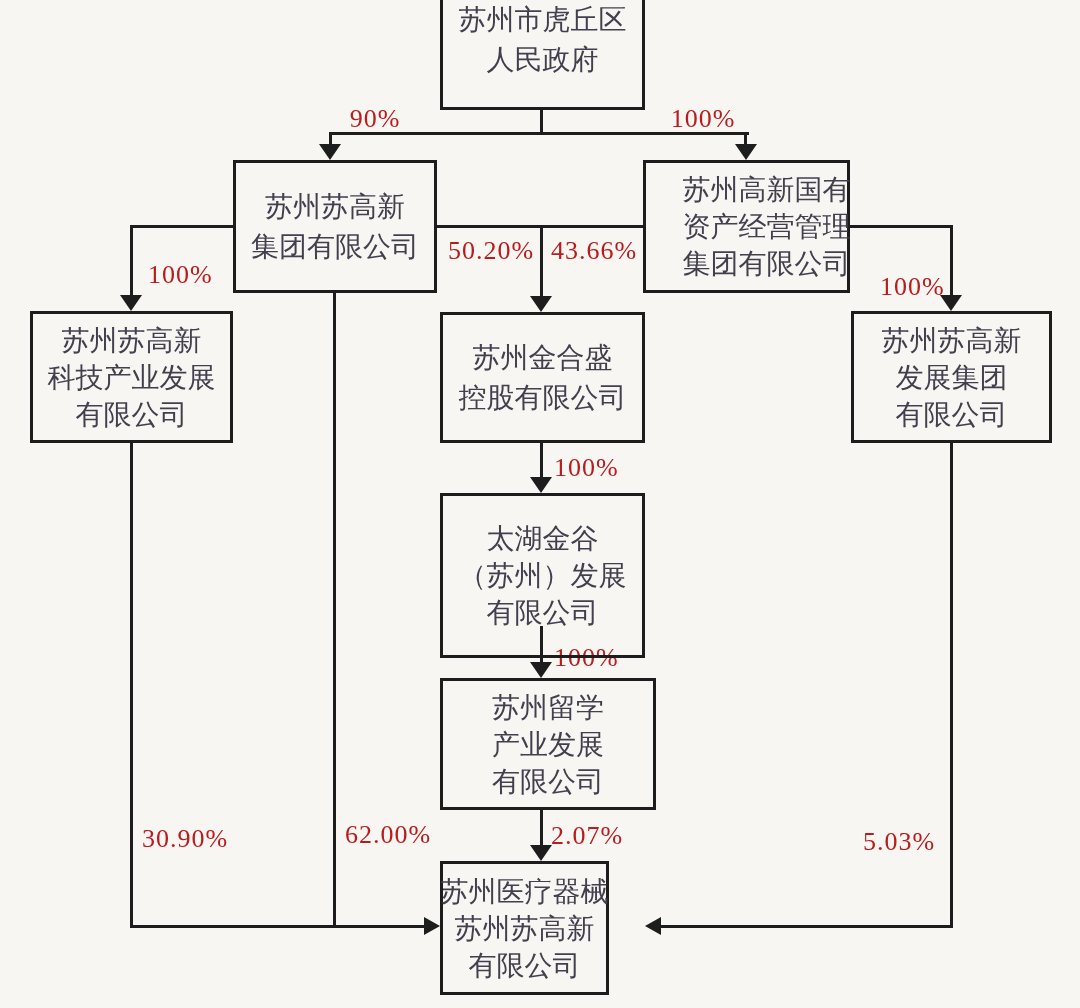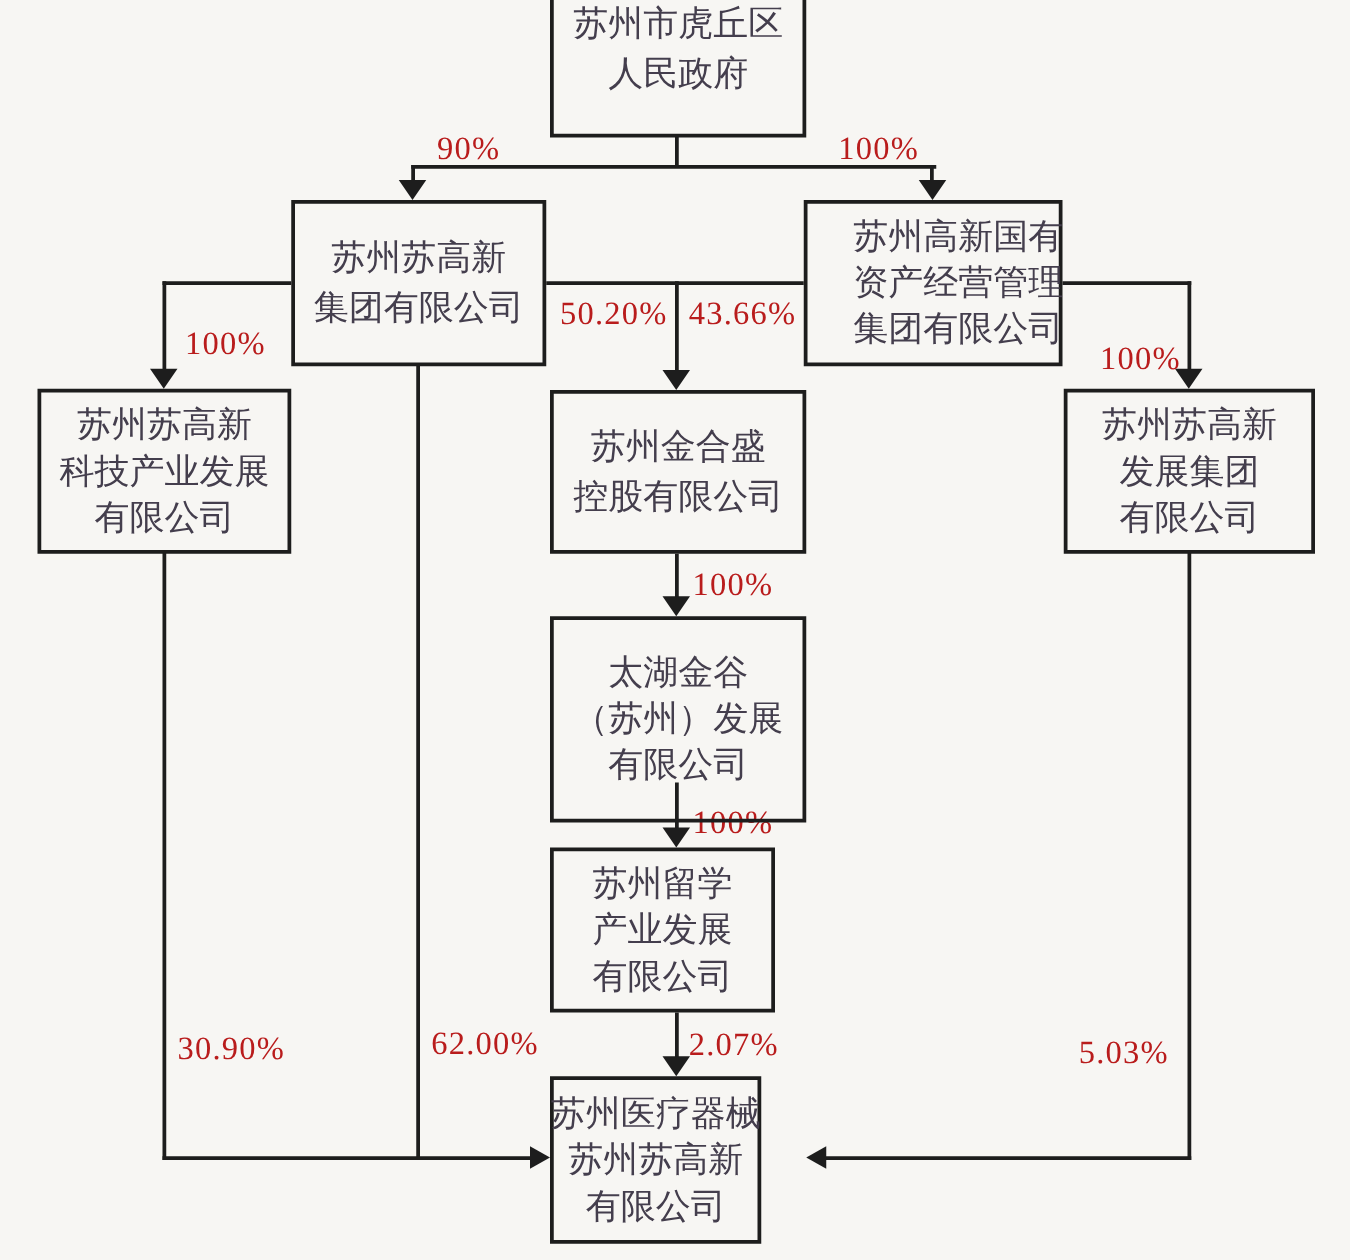--- a/index.html
+++ b/index.html
@@ -150,21 +150,21 @@
     <div class="nline">发展集团</div>
     <div class="nline">有限公司</div>
   </div>
 
   <div class="node lines-3" style="left:440px;top:493px;width:205px;height:165px;">
     <div class="nline">太湖金谷</div>
     <div class="nline">（苏州）发展</div>
     <div class="nline">有限公司</div>
   </div>
 
-  <div class="node lines-3" style="left:440px;top:678px;width:180px;height:132px;">
+  <div class="node lines-3" style="left:440px;top:678px;width:216px;height:132px;">
     <div class="nline">苏州留学</div>
     <div class="nline">产业发展</div>
     <div class="nline">有限公司</div>
   </div>
 
   <div class="node lines-3" style="left:440px;top:861px;width:169px;height:134px;">
     <div class="nline">苏州医疗器械</div>
     <div class="nline">苏州苏高新</div>
     <div class="nline">有限公司</div>
   </div>

